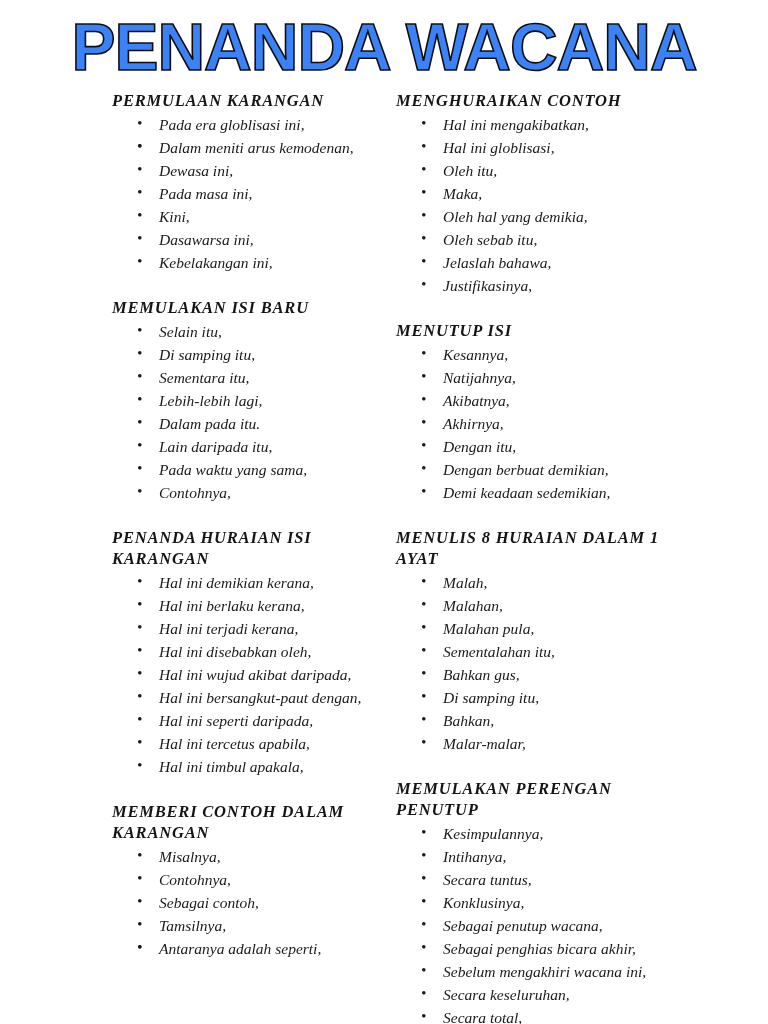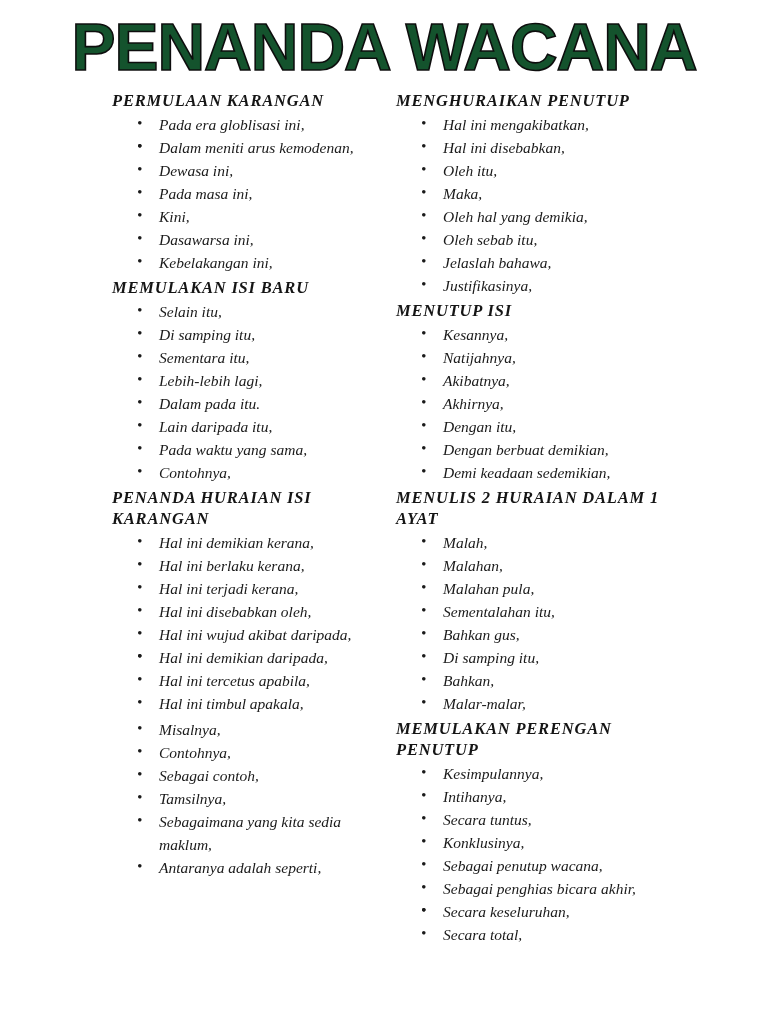--- a/index.html
+++ b/index.html
@@ -21,41 +21,41 @@
     background: #ffffff;
   }
   .title {
     margin: 14px 0 10px 0;
     font-family: "Liberation Sans", sans-serif;
     font-weight: bold;
     font-size: 66px;
     line-height: 1.0;
     letter-spacing: -1px;
     text-align: center;
-    color: #14532d;
+    color: #3b82f6;
     -webkit-text-stroke: 1.6px #0d0d0d;
     white-space: nowrap;
   }
   .columns {
     display: flex;
     gap: 6px;
     padding: 0 72px 0 112px;
     box-sizing: border-box;
     font-style: italic;
   }
   .col {
     flex: 0 0 278px;
     max-width: 278px;
   }
   .col.right {
     flex: 1;
     max-width: 290px;
   }
   .section { margin: 0; }
-  .section:not(:first-child) { margin-top: 3px; }
+  .section:not(:first-child) { margin-top: 23px; }
   .heading {
     margin: 0;
     font-size: 16.5px;
     font-weight: bold;
     letter-spacing: 0.8px;
     line-height: 21px;
     color: #151515;
   }
   .list {
     margin: 2px 0 0 0;
@@ -109,43 +109,44 @@
           </ul>
         </section>
         <section class="section">
           <h2 class="heading">PENANDA HURAIAN ISI KARANGAN</h2>
           <ul class="list">
             <li class="item"><span class="bullet">•</span><span>Hal ini demikian kerana,</span></li>
             <li class="item"><span class="bullet">•</span><span>Hal ini berlaku kerana,</span></li>
             <li class="item"><span class="bullet">•</span><span>Hal ini terjadi kerana,</span></li>
             <li class="item"><span class="bullet">•</span><span>Hal ini disebabkan oleh,</span></li>
             <li class="item"><span class="bullet">•</span><span>Hal ini wujud akibat daripada,</span></li>
-            <li class="item"><span class="bullet">•</span></li>
-            <li class="item"><span class="bullet">•</span><span>Hal ini demikian daripada,</span></li>
+            <li class="item"><span class="bullet">•</span><span>Hal ini bersangkut-paut dengan,</span></li>
+            <li class="item"><span class="bullet">•</span><span>Hal ini seperti daripada,</span></li>
             <li class="item"><span class="bullet">•</span><span>Hal ini tercetus apabila,</span></li>
             <li class="item"><span class="bullet">•</span><span>Hal ini timbul apakala,</span></li>
           </ul>
         </section>
         <section class="section">
+          <h2 class="heading">MEMBERI CONTOH DALAM KARANGAN</h2>
           <ul class="list">
             <li class="item"><span class="bullet">•</span><span>Misalnya,</span></li>
             <li class="item"><span class="bullet">•</span><span>Contohnya,</span></li>
             <li class="item"><span class="bullet">•</span><span>Sebagai contoh,</span></li>
             <li class="item"><span class="bullet">•</span><span>Tamsilnya,</span></li>
-            <li class="item"><span class="bullet">•</span><span>Sebagaimana yang kita sedia maklum,</span></li>
+            <li class="item"><span class="bullet">•</span></li>
             <li class="item"><span class="bullet">•</span><span>Antaranya adalah seperti,</span></li>
           </ul>
         </section>
       </div>
     <div class="col right">
         <section class="section">
-          <h2 class="heading">MENGHURAIKAN PENUTUP</h2>
+          <h2 class="heading">MENGHURAIKAN CONTOH</h2>
           <ul class="list">
             <li class="item"><span class="bullet">•</span><span>Hal ini mengakibatkan,</span></li>
-            <li class="item"><span class="bullet">•</span><span>Hal ini disebabkan,</span></li>
+            <li class="item"><span class="bullet">•</span><span>Hal ini globlisasi,</span></li>
             <li class="item"><span class="bullet">•</span><span>Oleh itu,</span></li>
             <li class="item"><span class="bullet">•</span><span>Maka,</span></li>
             <li class="item"><span class="bullet">•</span><span>Oleh hal yang demikia,</span></li>
             <li class="item"><span class="bullet">•</span><span>Oleh sebab itu,</span></li>
             <li class="item"><span class="bullet">•</span><span>Jelaslah bahawa,</span></li>
             <li class="item"><span class="bullet">•</span><span>Justifikasinya,</span></li>
           </ul>
         </section>
         <section class="section">
           <h2 class="heading">MENUTUP ISI</h2>
@@ -153,41 +154,41 @@
             <li class="item"><span class="bullet">•</span><span>Kesannya,</span></li>
             <li class="item"><span class="bullet">•</span><span>Natijahnya,</span></li>
             <li class="item"><span class="bullet">•</span><span>Akibatnya,</span></li>
             <li class="item"><span class="bullet">•</span><span>Akhirnya,</span></li>
             <li class="item"><span class="bullet">•</span><span>Dengan itu,</span></li>
             <li class="item"><span class="bullet">•</span><span>Dengan berbuat demikian,</span></li>
             <li class="item"><span class="bullet">•</span><span>Demi keadaan sedemikian,</span></li>
           </ul>
         </section>
         <section class="section">
-          <h2 class="heading">MENULIS 2 HURAIAN DALAM 1 AYAT</h2>
+          <h2 class="heading">MENULIS 8 HURAIAN DALAM 1 AYAT</h2>
           <ul class="list">
             <li class="item"><span class="bullet">•</span><span>Malah,</span></li>
             <li class="item"><span class="bullet">•</span><span>Malahan,</span></li>
             <li class="item"><span class="bullet">•</span><span>Malahan pula,</span></li>
             <li class="item"><span class="bullet">•</span><span>Sementalahan itu,</span></li>
             <li class="item"><span class="bullet">•</span><span>Bahkan gus,</span></li>
             <li class="item"><span class="bullet">•</span><span>Di samping itu,</span></li>
             <li class="item"><span class="bullet">•</span><span>Bahkan,</span></li>
             <li class="item"><span class="bullet">•</span><span>Malar-malar,</span></li>
           </ul>
         </section>
         <section class="section">
           <h2 class="heading">MEMULAKAN PERENGAN PENUTUP</h2>
           <ul class="list">
             <li class="item"><span class="bullet">•</span><span>Kesimpulannya,</span></li>
             <li class="item"><span class="bullet">•</span><span>Intihanya,</span></li>
             <li class="item"><span class="bullet">•</span><span>Secara tuntus,</span></li>
             <li class="item"><span class="bullet">•</span><span>Konklusinya,</span></li>
             <li class="item"><span class="bullet">•</span><span>Sebagai penutup wacana,</span></li>
             <li class="item"><span class="bullet">•</span><span>Sebagai penghias bicara akhir,</span></li>
-            <li class="item"><span class="bullet">•</span></li>
+            <li class="item"><span class="bullet">•</span><span>Sebelum mengakhiri wacana ini,</span></li>
             <li class="item"><span class="bullet">•</span><span>Secara keseluruhan,</span></li>
             <li class="item"><span class="bullet">•</span><span>Secara total,</span></li>
           </ul>
         </section>
       </div>
   </div>
 </div>
 
 </body></html>

